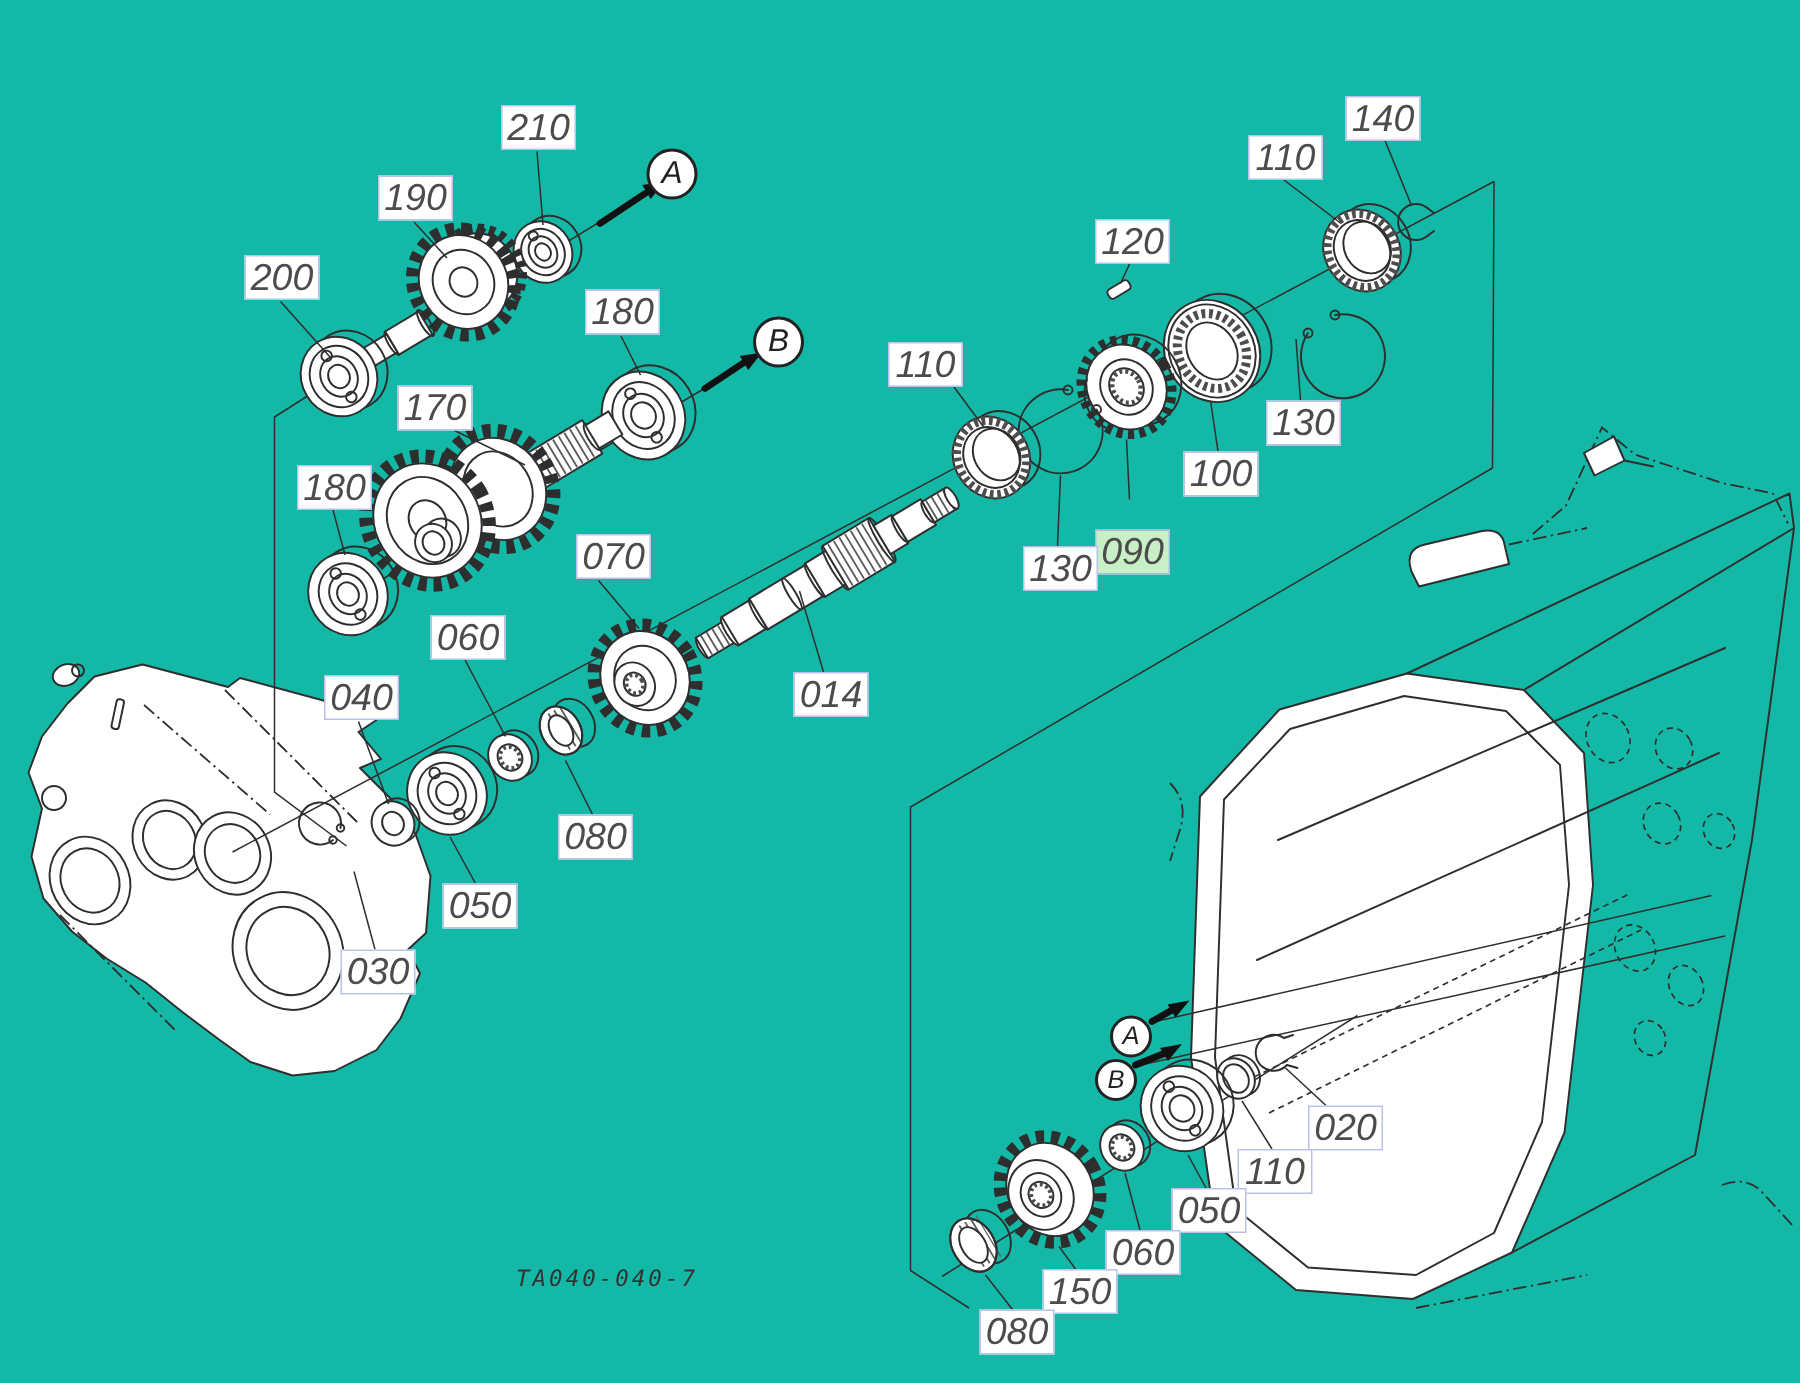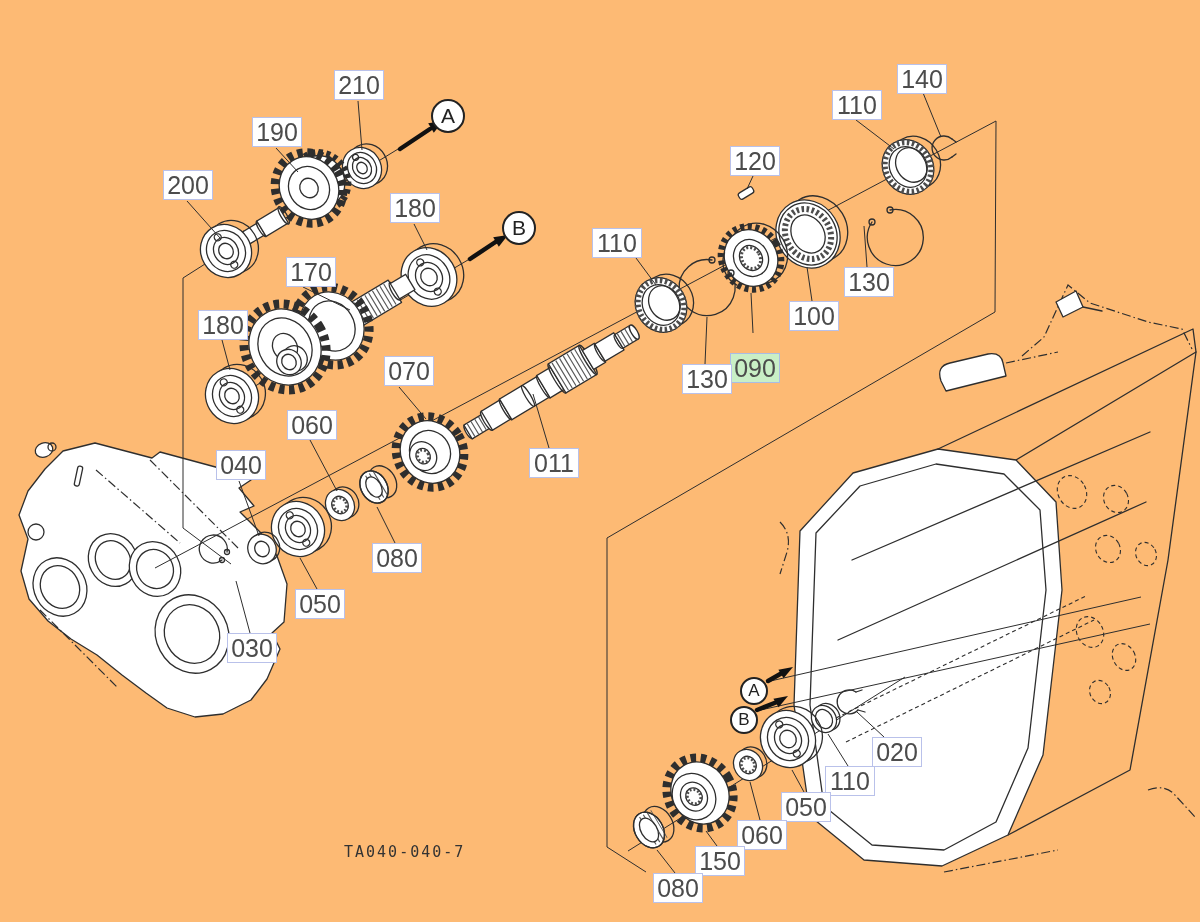--- a/index.html
+++ b/index.html
@@ -1,17 +1,17 @@
 <!DOCTYPE html>
 <html><head>
 <meta charset="utf-8">
 <style>
   html,body{margin:0;padding:0;background:#fff;}
-  #stage{position:relative;width:1200px;height:922px;background:#fdba74;overflow:hidden;
-         font-family:"Liberation Sans",sans-serif;}
+  #stage{position:relative;width:1200px;height:922px;background:#14b8a6;overflow:hidden;
+         font-family:"Liberation Sans",sans-serif;font-style:italic;}
   #art{position:absolute;left:0;top:0;}
   
   .ln{fill:none;stroke:#2e2e2e;stroke-width:1.3;stroke-linecap:round;stroke-linejoin:round;}
   .w{fill:#ffffff;}
   .thin{fill:none;stroke:#2e2e2e;stroke-width:1;}
   .thk{fill:none;stroke:#111;stroke-width:4.5;stroke-linecap:round;}
   .hd{fill:#111;stroke:none;}
   .dd{fill:none;stroke:#2e2e2e;stroke-width:1.2;stroke-dasharray:9 3 1.5 3;}
   .dsh{fill:none;stroke:#2e2e2e;stroke-width:1.1;stroke-dasharray:4 3;}
   .teeth{fill:none;stroke:#2e2e2e;stroke-width:9;stroke-dasharray:5.5 4.5;}
@@ -381,31 +381,31 @@
     <path class="thin" d="M760,820 L750,782"></path>
     <path class="thin" d="M717,846 L706,831"></path>
     <path class="thin" d="M675,873 L657,850"></path>
   </g>
 </svg>
 
   <div class="callout" style="left:334px;top:70px">210</div>
   <div class="callout" style="left:252px;top:117px">190</div>
   <div class="callout" style="left:163px;top:170px">200</div>
   <div class="callout" style="left:390px;top:193px">180</div>
-  <div class="callout" style="left:286px;top:257px">170</div>
+  <div class="callout" style="left:265px;top:257px">170</div>
   <div class="callout" style="left:198px;top:310px">180</div>
   <div class="callout" style="left:592px;top:228px">110</div>
   <div class="callout" style="left:730px;top:146px">120</div>
   <div class="callout" style="left:897px;top:64px">140</div>
   <div class="callout" style="left:832px;top:90px">110</div>
   <div class="callout" style="left:844px;top:267px">130</div>
   <div class="callout" style="left:789px;top:301px">100</div>
   <div class="callout hl" style="left:730px;top:353px">090</div>
   <div class="callout" style="left:682px;top:364px">130</div>
-  <div class="callout" style="left:529px;top:448px">011</div>
+  <div class="callout" style="left:529px;top:448px">014</div>
   <div class="callout" style="left:384px;top:356px">070</div>
   <div class="callout" style="left:287px;top:410px">060</div>
   <div class="callout" style="left:216px;top:450px">040</div>
   <div class="callout" style="left:372px;top:543px">080</div>
   <div class="callout" style="left:295px;top:589px">050</div>
   <div class="callout" style="left:227px;top:633px">030</div>
   <div class="callout" style="left:872px;top:737px">020</div>
   <div class="callout" style="left:825px;top:766px">110</div>
   <div class="callout" style="left:781px;top:792px">050</div>
   <div class="callout" style="left:737px;top:820px">060</div>

